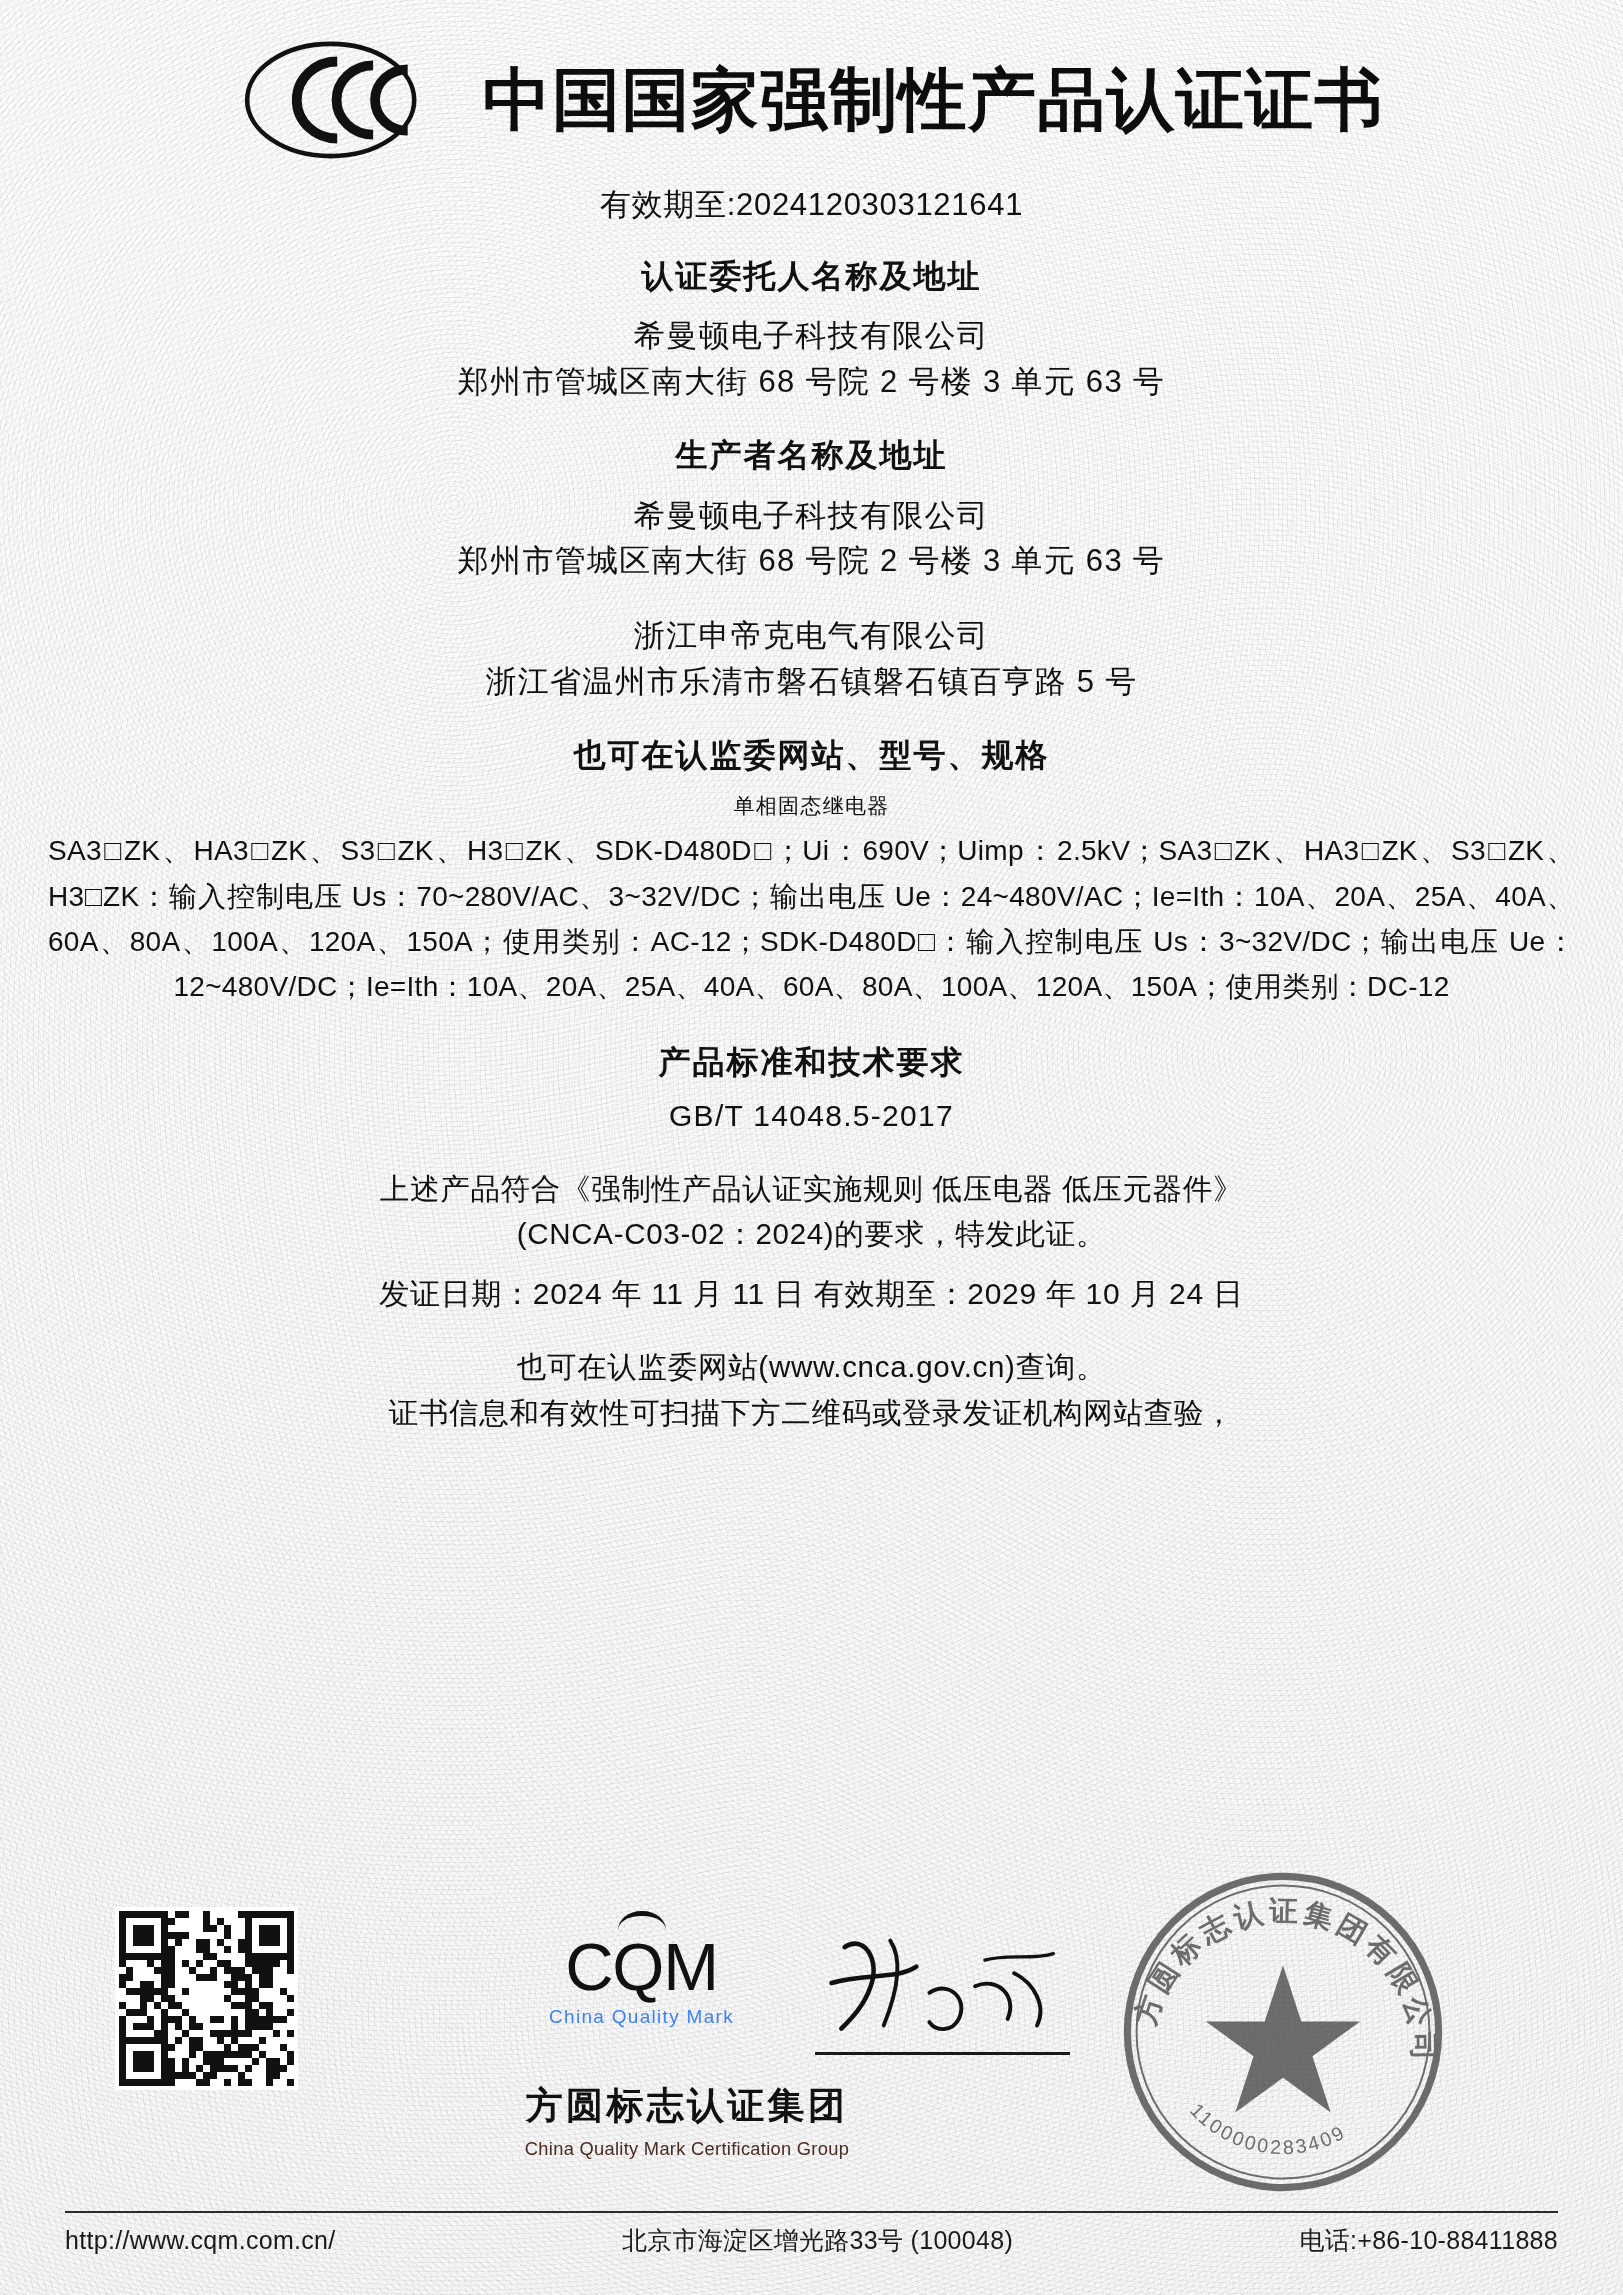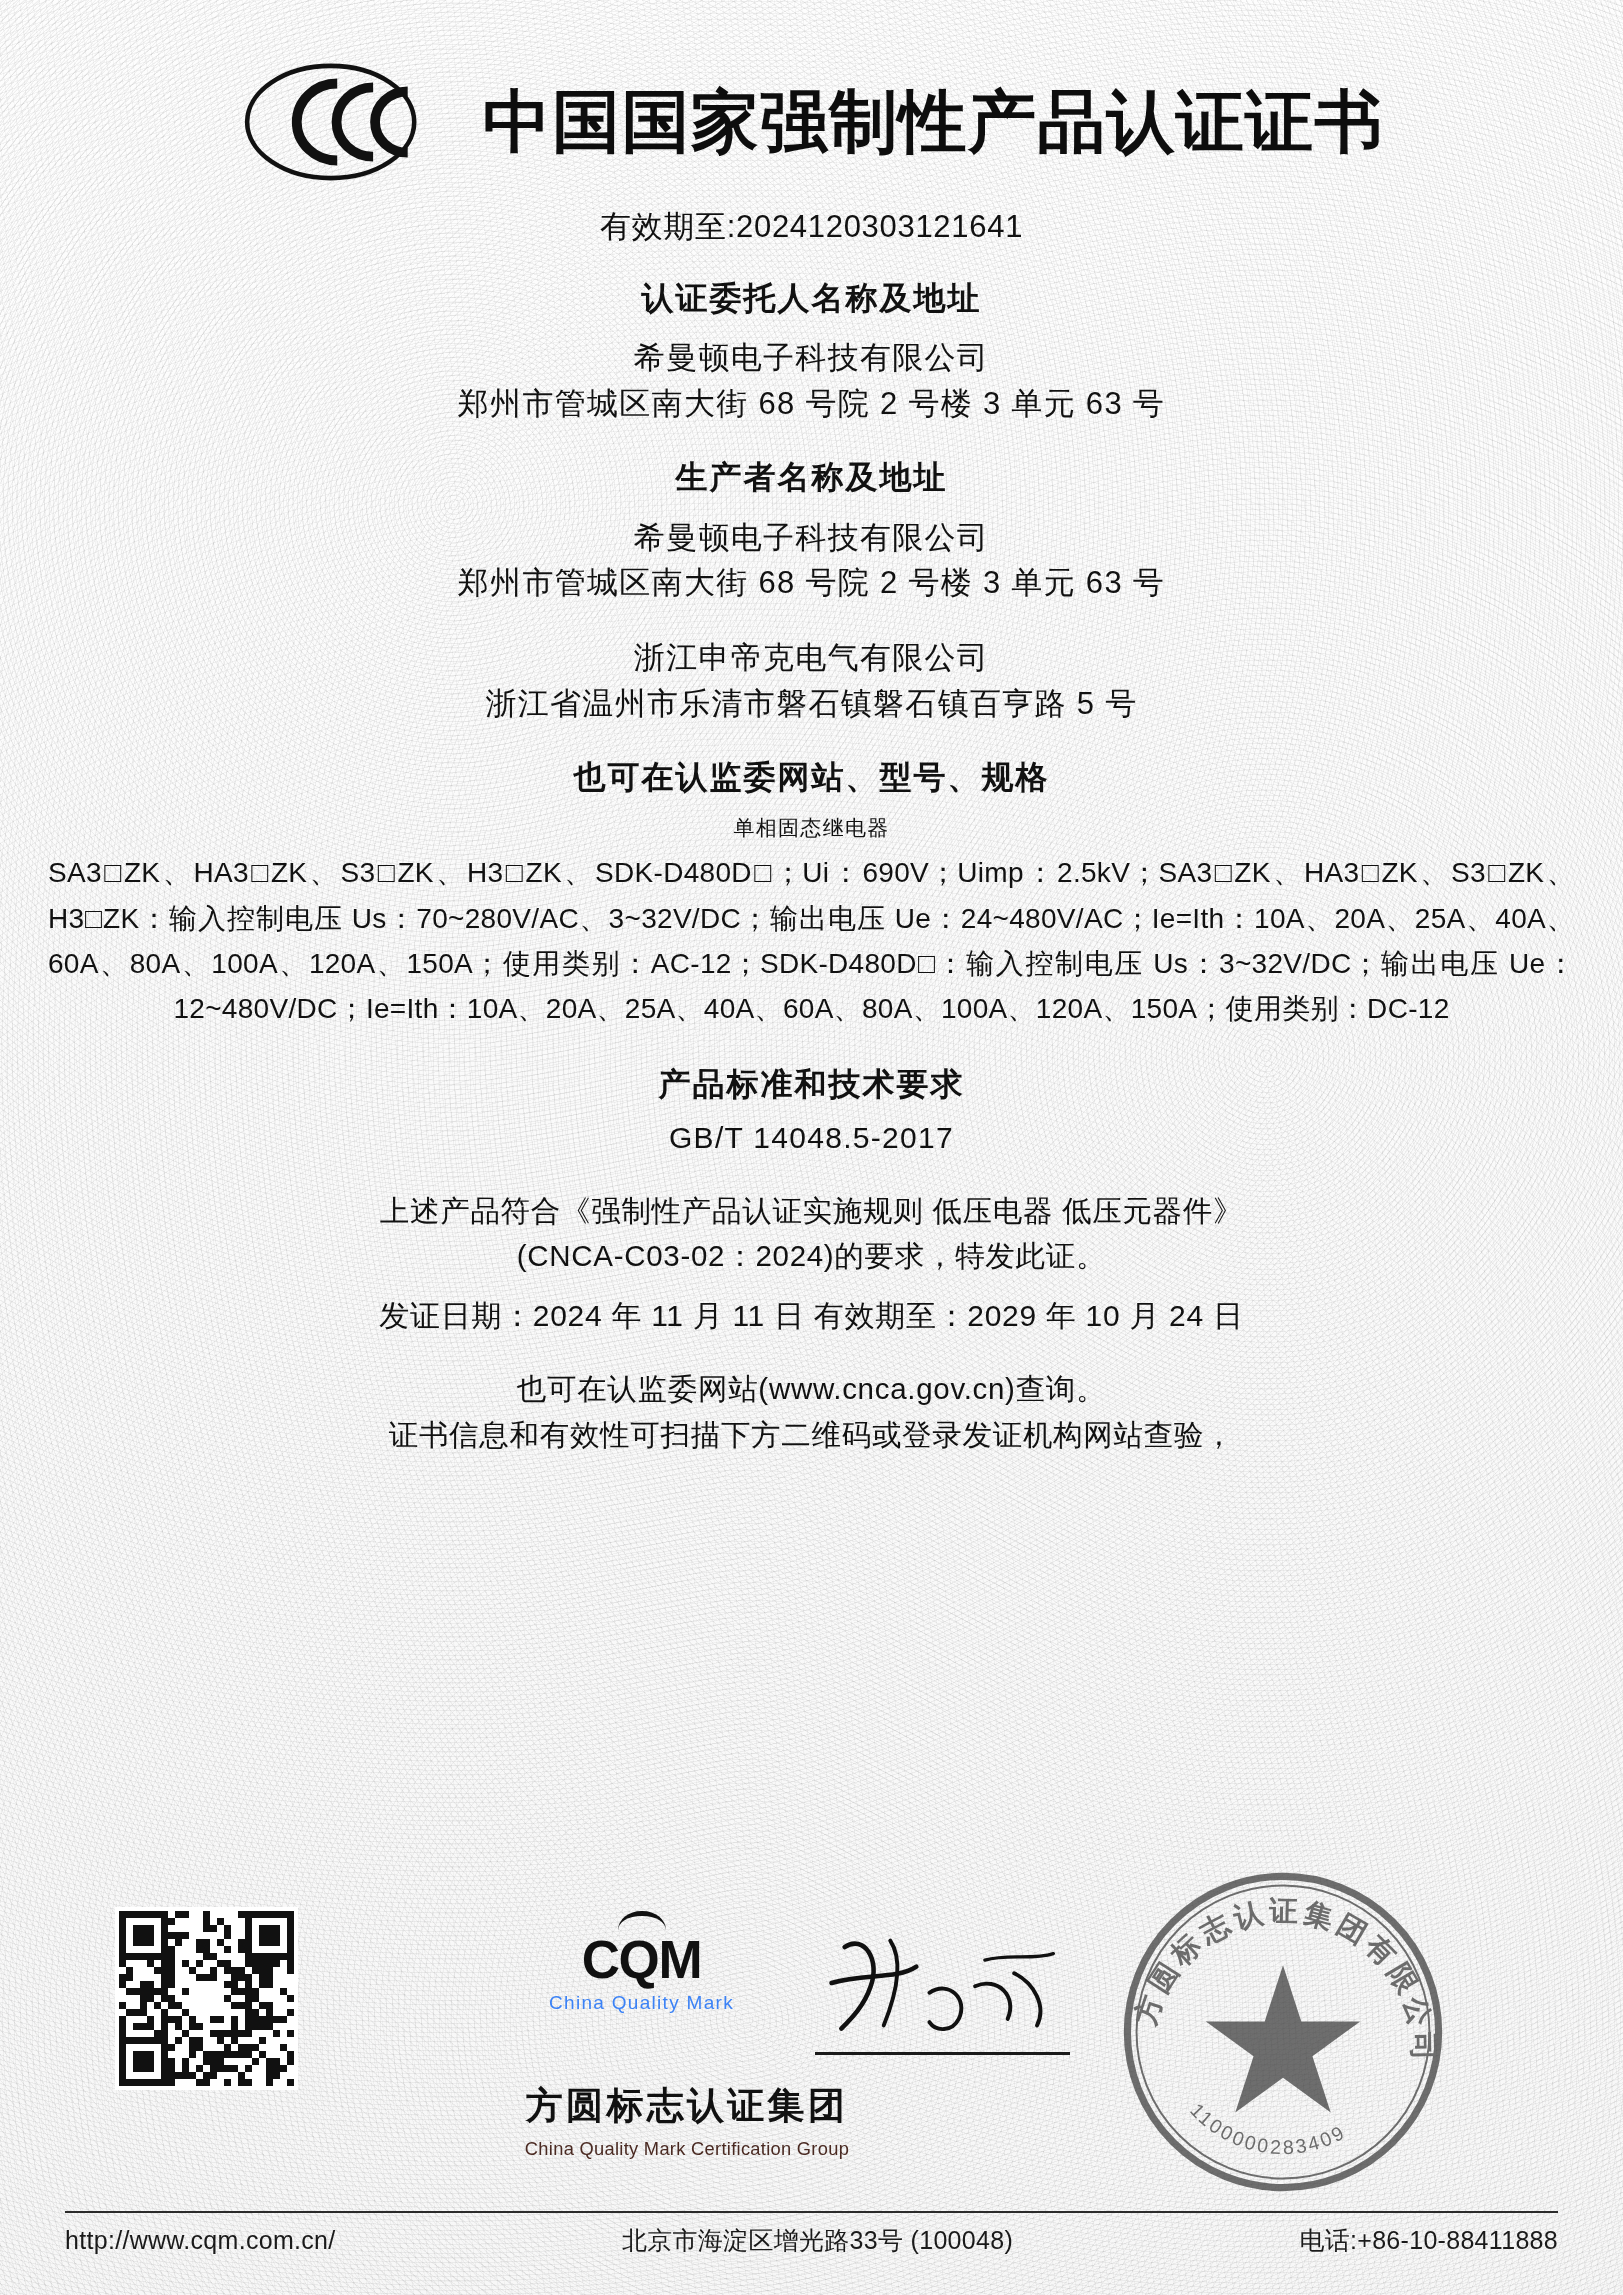--- a/index.html
+++ b/index.html
@@ -33,21 +33,21 @@
     z-index: 2;
     width: 1623px;
     height: 2295px;
   }
 
   
   .header {
     display: flex;
     align-items: center;
     justify-content: center;
-    padding-top: 60px;
+    padding-top: 38px;
     gap: 27.5px;
   }
   .ccc-logo {
     width: 216px;
     height: 124px;
     flex: 0 0 auto;
   }
   .title {
     font-size: 68px;
     font-weight: 700;
@@ -153,22 +153,22 @@
   .qr-grid i.on { background: #111; }
 
   .cqm-block {
     position: absolute;
     left: 504px;
     top: 26px;
     width: 275px;
     text-align: center;
   }
   .cqm-word {
-    font-size: 53px;
-    font-weight: 700;
+    font-size: 67px;
+    font-weight: 400;
     letter-spacing: -1.3px;
     line-height: 1;
     color: #111;
   }
   .cqm-sub {
     font-size: 19px;
     letter-spacing: 1.3px;
     margin-top: 6.5px;
     color: #3b82f6;
   }

